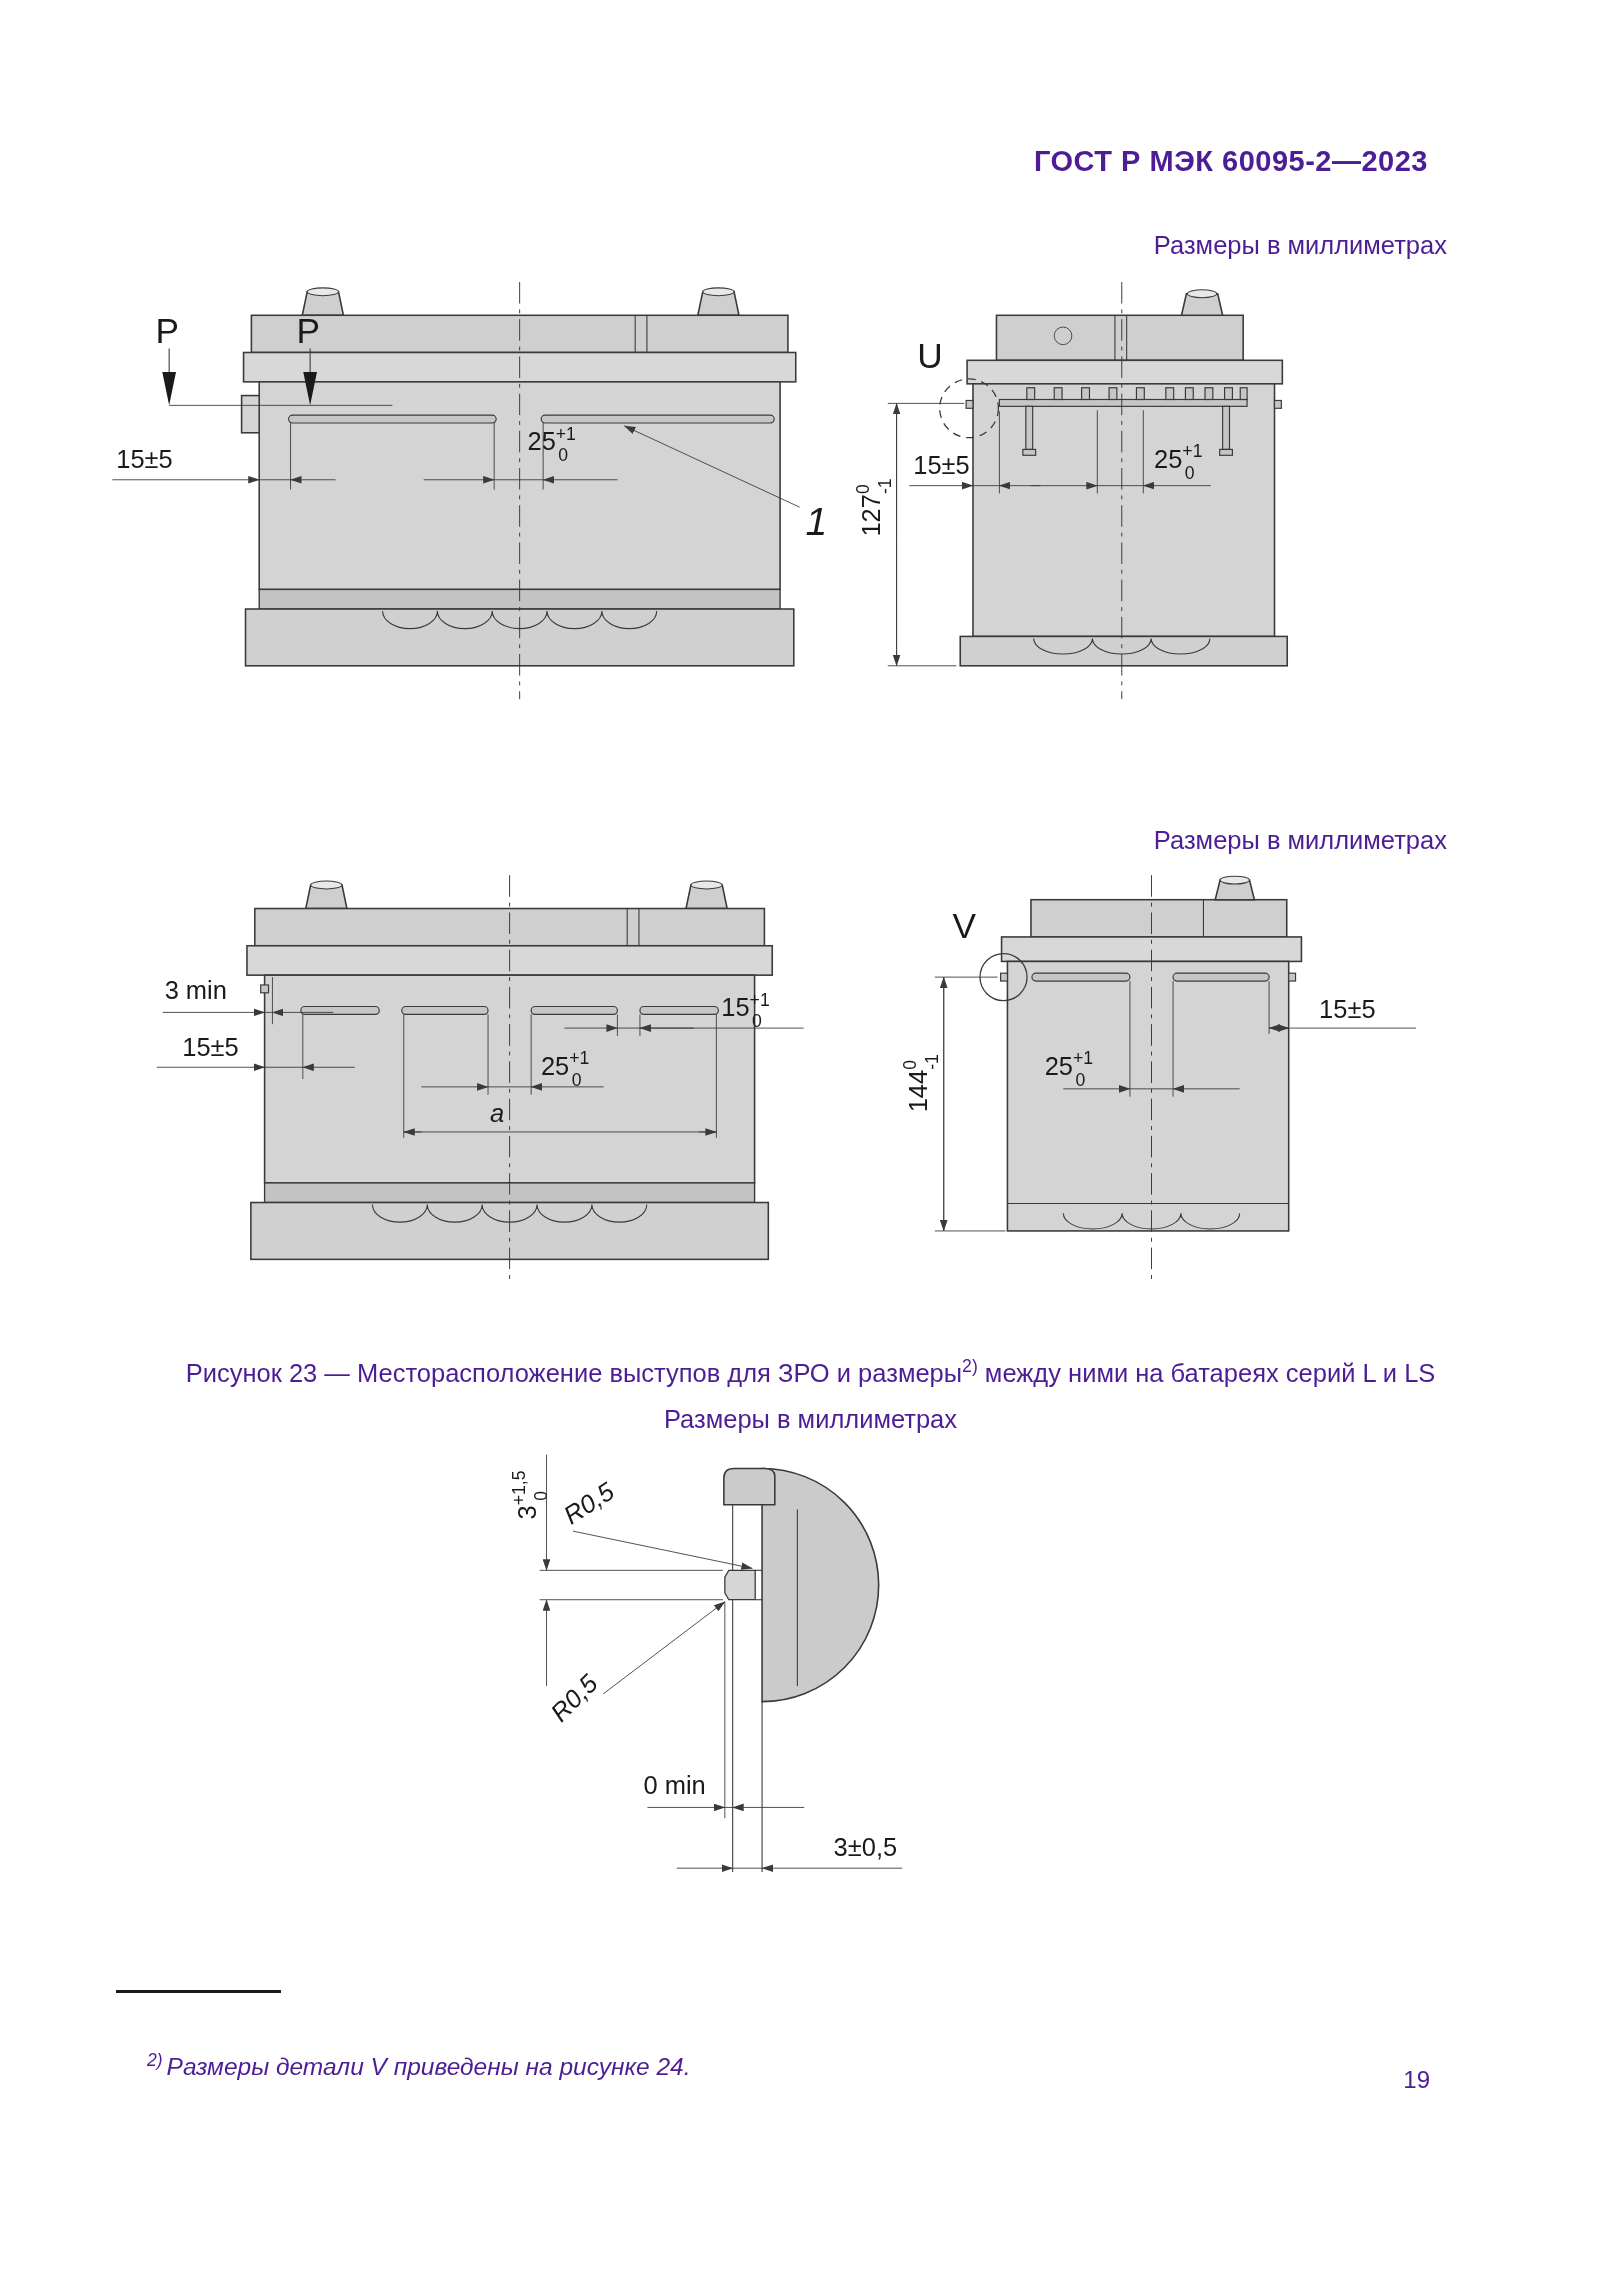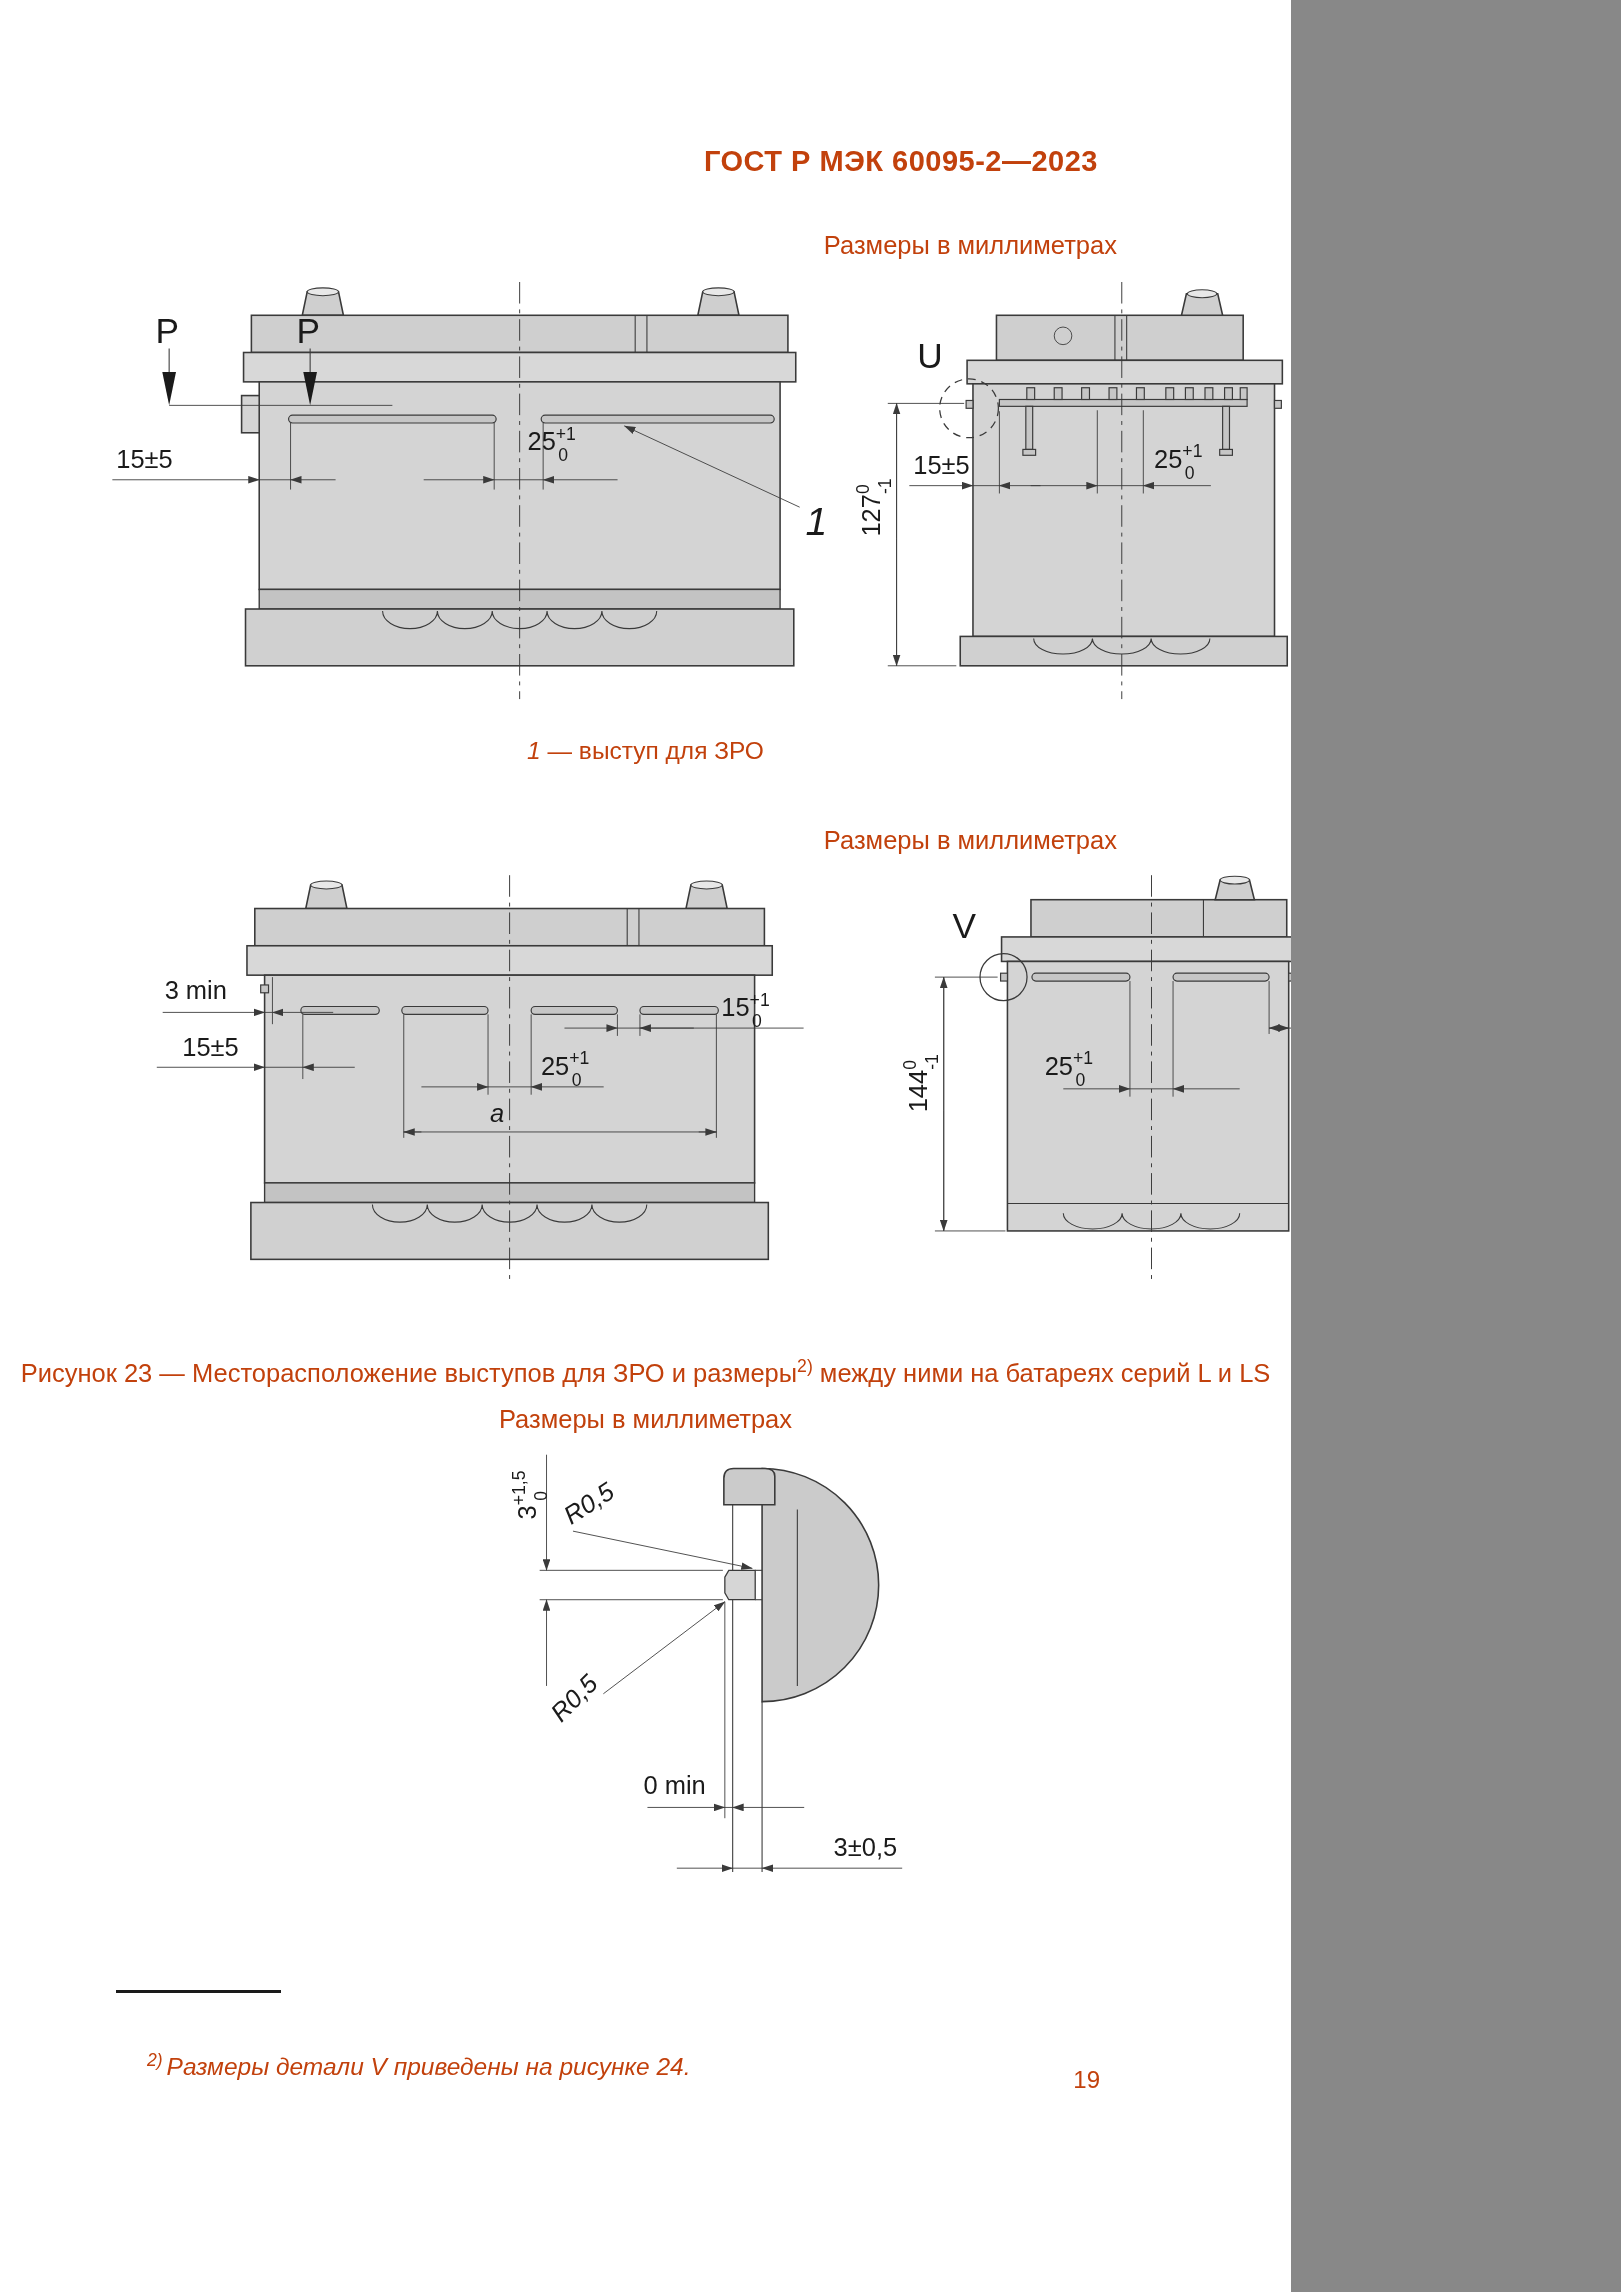--- a/index.html
+++ b/index.html
@@ -1,21 +1,21 @@
 <!DOCTYPE html>
 <html><head>
 <meta charset="utf-8">
 <style>
   html,body{margin:0;padding:0;background:#888;}
   .page{
     position:relative;
-    width:1291px;height:2293px;
+    width:1621px;height:2293px;
     background:#ffffff;
     font-family:"Liberation Sans", sans-serif;
-    color:#c2410c;
+    color:#4c1d95;
     overflow:hidden;
   }
   .hdr{position:absolute;top:145px;right:193px;font-size:29px;font-weight:bold;letter-spacing:0.5px;}
   .units-r{position:absolute;right:174px;font-size:25.5px;}
   .units-c{position:absolute;left:0;width:100%;text-align:center;font-size:25.5px;}
   .legend{position:absolute;top:737px;left:0;width:100%;text-align:center;font-size:24.5px;}
   .caption{position:absolute;left:0;width:100%;text-align:center;font-size:25.5px;}
   .caption sup,.fn sup{font-size:17.6px;}
   .fig{position:absolute;}
   .fnrule{position:absolute;left:116px;top:1990px;width:165px;height:2.9px;background:#1a1a1a;}
@@ -157,21 +157,20 @@
 
       <line class="thin" x1="806" y1="124" x2="884" y2="124"></line>
       <line class="thin" x1="806" y1="392" x2="876" y2="392"></line>
       <line class="thin" x1="815" y1="124" x2="815" y2="392"></line>
       <line class="thin" x1="815" y1="262" x2="815" y2="124" marker-end="url(#aA)"></line>
       <line class="thin" x1="815" y1="262" x2="815" y2="392" marker-end="url(#aA)"></line>
       <text class="dt" x="798" y="260" transform="rotate(-90 798 260)"><tspan>127</tspan><tspan class="tol" dy="-11">0</tspan><tspan class="tol" dx="-10" dy="22">-1</tspan></text>
     </g>
   </svg>
 
-  <div class="legend"><i>1</i><span> — выступ для ЗРО</span></div>
 
 
   <div class="units-r" style="top:826px;">Размеры в миллиметрах</div>
 
   <svg class="fig" style="left:98px;top:875px;" width="1372" height="412" viewBox="0 0 1400 420">
     <defs>
       <marker id="aB" viewBox="0 0 12 8" refX="11.5" refY="4" markerWidth="13" markerHeight="9" orient="auto">
         <path d="M0,0 L12,4 L0,8 Z" fill="#3a3a3a"></path>
       </marker>
     </defs>

